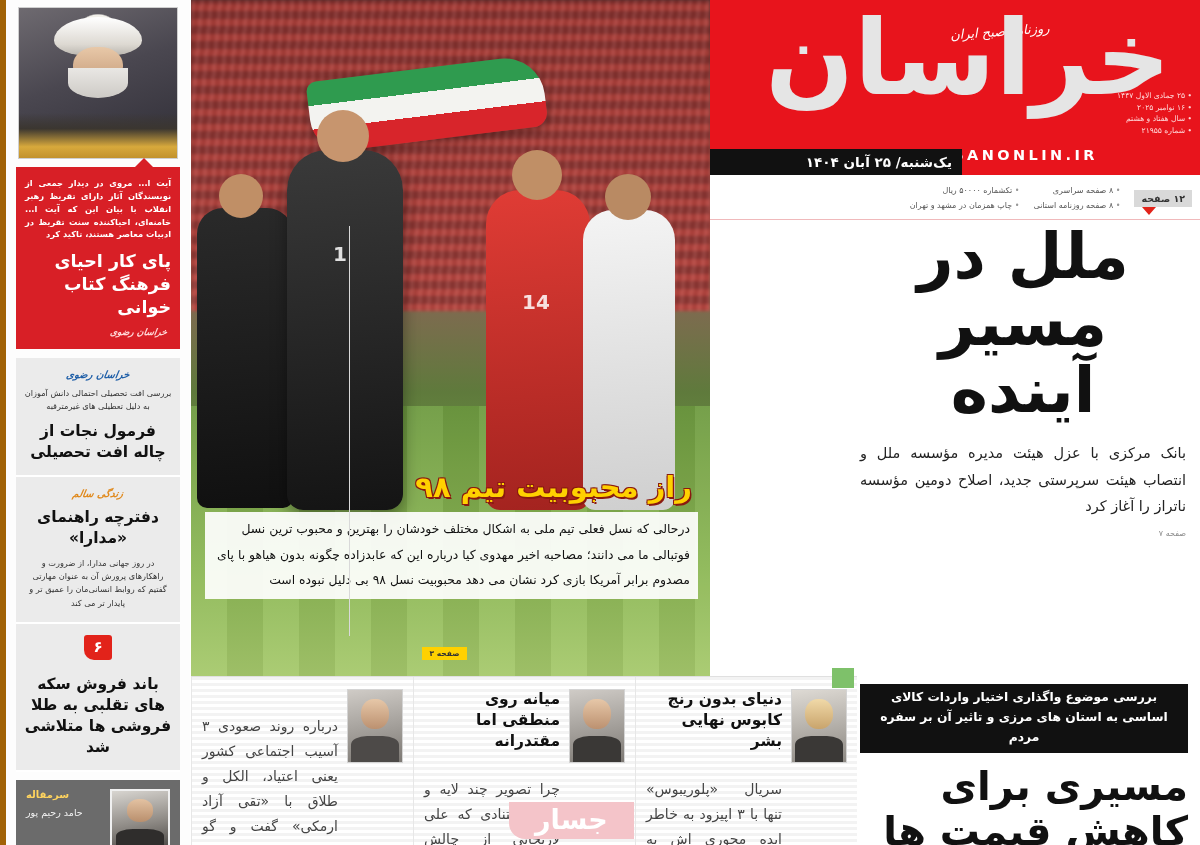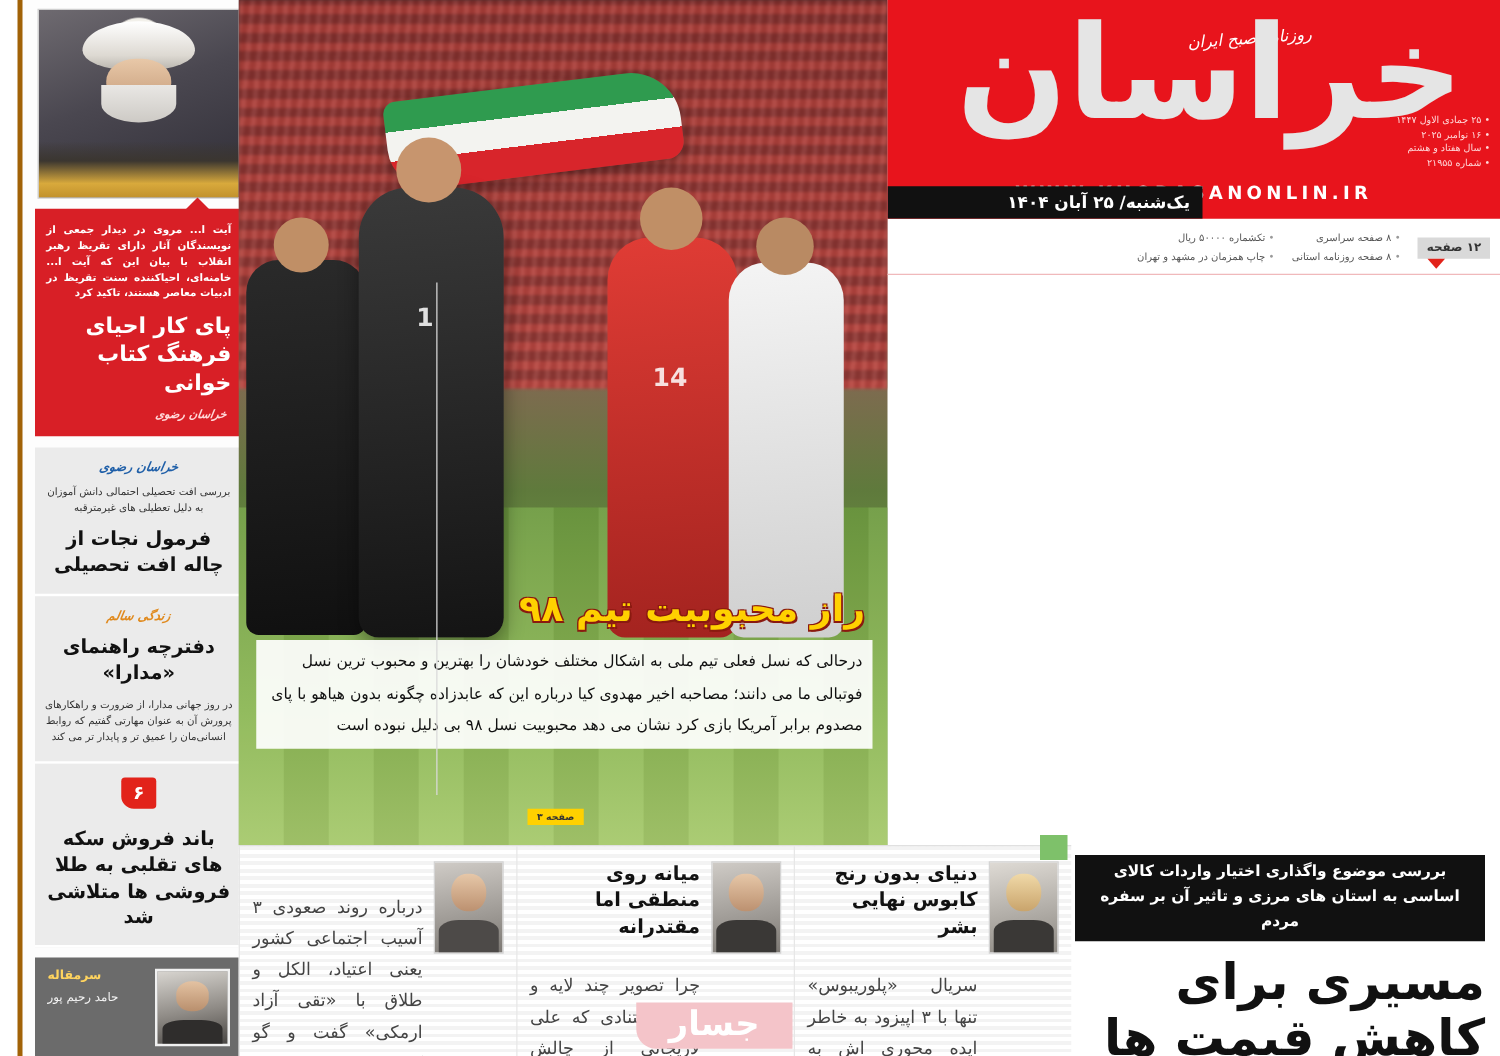--- a/index.html
+++ b/index.html
@@ -8,22 +8,22 @@
     font-family:"DejaVu Sans","Liberation Sans",sans-serif;
     background:#ffffff;
     direction:rtl;
     position:relative;
   }
 
   .page { position:relative; width:1200px; height:845px; background:#fff; }
 
   
   .sidebar {
-    position:absolute; left:14px; top:0; width:190px; height:845px;
-    background:#fdfdfd; border-left:4px solid #a16207;
+    position:absolute; left:0; top:0; width:190px; height:845px;
+    background:#fdfdfd; border-left:6px solid #a16207;
     display:flex; flex-direction:column;
   }
   .sb-photo-wrap { padding:7px 12px 0 12px; }
   .sb-photo {
     width:100%; height:152px; border:1px solid #cfcfcf;
     background:
       radial-gradient(circle at 50% 20%, #f2f0ea 0 16%, rgba(0,0,0,0) 17%),
       linear-gradient(160deg,#6e6a70 0%,#4a4750 45%,#2f2d36 100%);
     position:relative; overflow:hidden;
   }
@@ -437,20 +437,25 @@
     <ul class="info-col">
       <li>۸ صفحه سراسری</li>
       <li>۸ صفحه روزنامه استانی</li>
     </ul>
     <ul class="info-col">
       <li>تکشماره ۵۰۰۰۰ ریال</li>
       <li>چاپ همزمان در مشهد و تهران</li>
     </ul>
   </div>
 
+  <article class="lead">
+    <h1 class="lead-title">ملل در مسیر آینده</h1>
+    <p class="lead-sub">بانک مرکزی با عزل هیئت مدیره مؤسسه ملل و انتصاب هیئت سرپرستی جدید، اصلاح دومین مؤسسه ناتراز را آغاز کرد</p>
+    <div class="lead-pg">صفحه ۷</div>
+  </article>
   <div class="lead-divider"></div>
 
   <section class="cards">
 
     <div class="card">
       <div class="card-portrait blonde"></div>
       <div class="card-body">
         <div class="card-title">دنیای بدون رنج کابوس نهایی بشر</div>
         <div class="card-kicker">سریال «پلوریبوس» تنها با ۳ اپیزود به خاطر ایده محوری اش به پدیده ای جهانی تبدیل شده است</div>
         <div class="card-brand">زندگی سالم</div>

